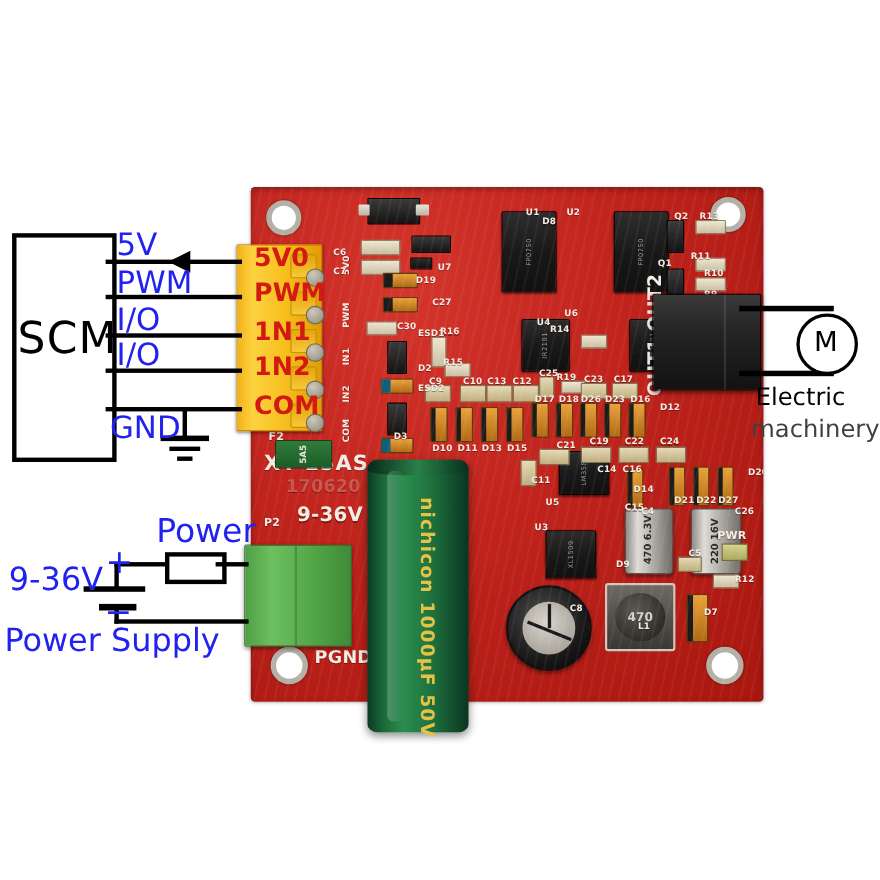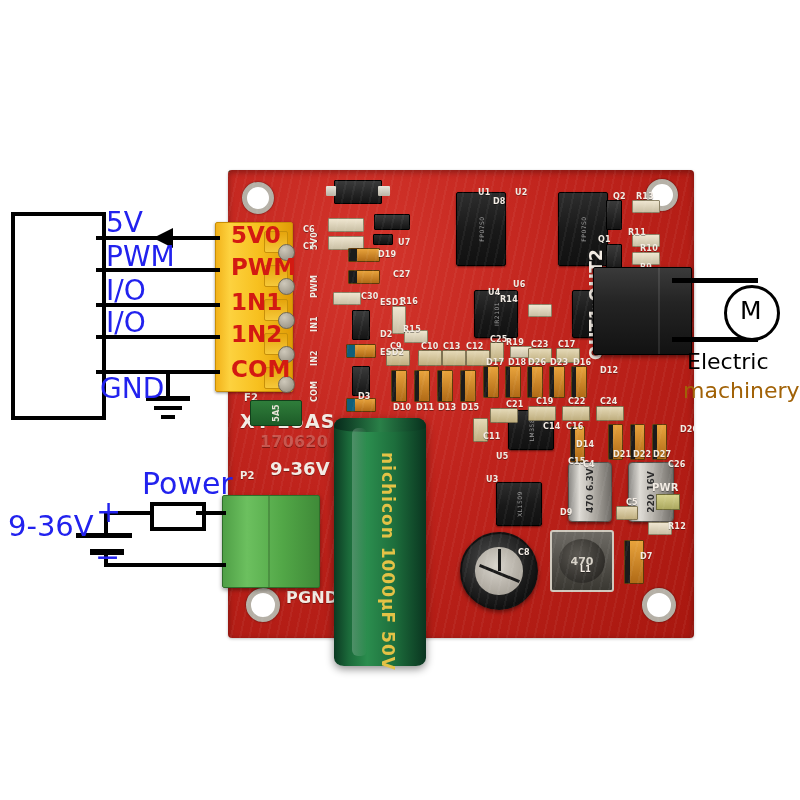--- a/index.html
+++ b/index.html
@@ -354,20 +354,21 @@
 
   <div class="gcon">
     <div class="seam"></div>
   </div>
 
   <div class="bcon">
     <div class="seam"></div>
   </div>
 
   <div class="box" style="left:11px;top:212px;width:87px;height:200px;"></div>
+  <div class="scmtxt" style="left:16px;top:285px;">SCM</div>
 
   <div class="wire" style="left:96px;top:236px;width:124px;height:4px;"></div>
   <div class="wire" style="left:96px;top:268px;width:124px;height:4px;"></div>
   <div class="wire" style="left:96px;top:303px;width:124px;height:4px;"></div>
   <div class="wire" style="left:96px;top:335px;width:124px;height:4px;"></div>
   <div class="wire" style="left:96px;top:370px;width:124px;height:4px;"></div>
 
   <div class="arrowhead" style="left:153px;top:228px;border-top:10px solid transparent;border-bottom:10px solid transparent;border-right:20px solid #000;"></div>
 
   <div class="wire" style="left:166px;top:370px;width:4px;height:28px;"></div>
@@ -391,21 +392,22 @@
   <div class="wire" style="left:76px;top:533px;width:56px;height:5px;"></div>
   <div class="wire" style="left:90px;top:549px;width:34px;height:6px;"></div>
 
   <div class="wire" style="left:104px;top:553px;width:4px;height:14px;"></div>
   <div class="wire" style="left:104px;top:563px;width:122px;height:4px;"></div>
 
   <div class="lbl" style="left:8px;top:509px;font-size:29px;">9-36V</div>
   <div class="lbl" style="left:96px;top:497px;font-size:30px;line-height:1;">+</div>
   <div class="lbl" style="left:95px;top:542px;font-size:30px;line-height:1;">−</div>
   <div class="lbl" style="left:142px;top:466px;font-size:30px;">Power</div>
+  <div class="lbl" style="left:4px;top:565px;font-size:29px;">Power Supply</div>
 
   <div class="wire" style="left:672px;top:278px;width:86px;height:5px;"></div>
   <div class="wire" style="left:672px;top:337px;width:86px;height:5px;"></div>
   <div class="motorcircle" style="left:724px;top:285px;width:50px;height:50px;"></div>
   <div class="motorM" style="left:740px;top:296px;">M</div>
   <div class="lbl blk" style="left:687px;top:349px;font-size:22px;color:#000;">Electric</div>
-  <div class="lbl blk" style="left:683px;top:378px;font-size:22px;color:#a16207;">machinery</div>
+  <div class="lbl blk" style="left:683px;top:378px;font-size:22px;color:#404040;">machinery</div>
 
 </div>
 
 </body></html>

